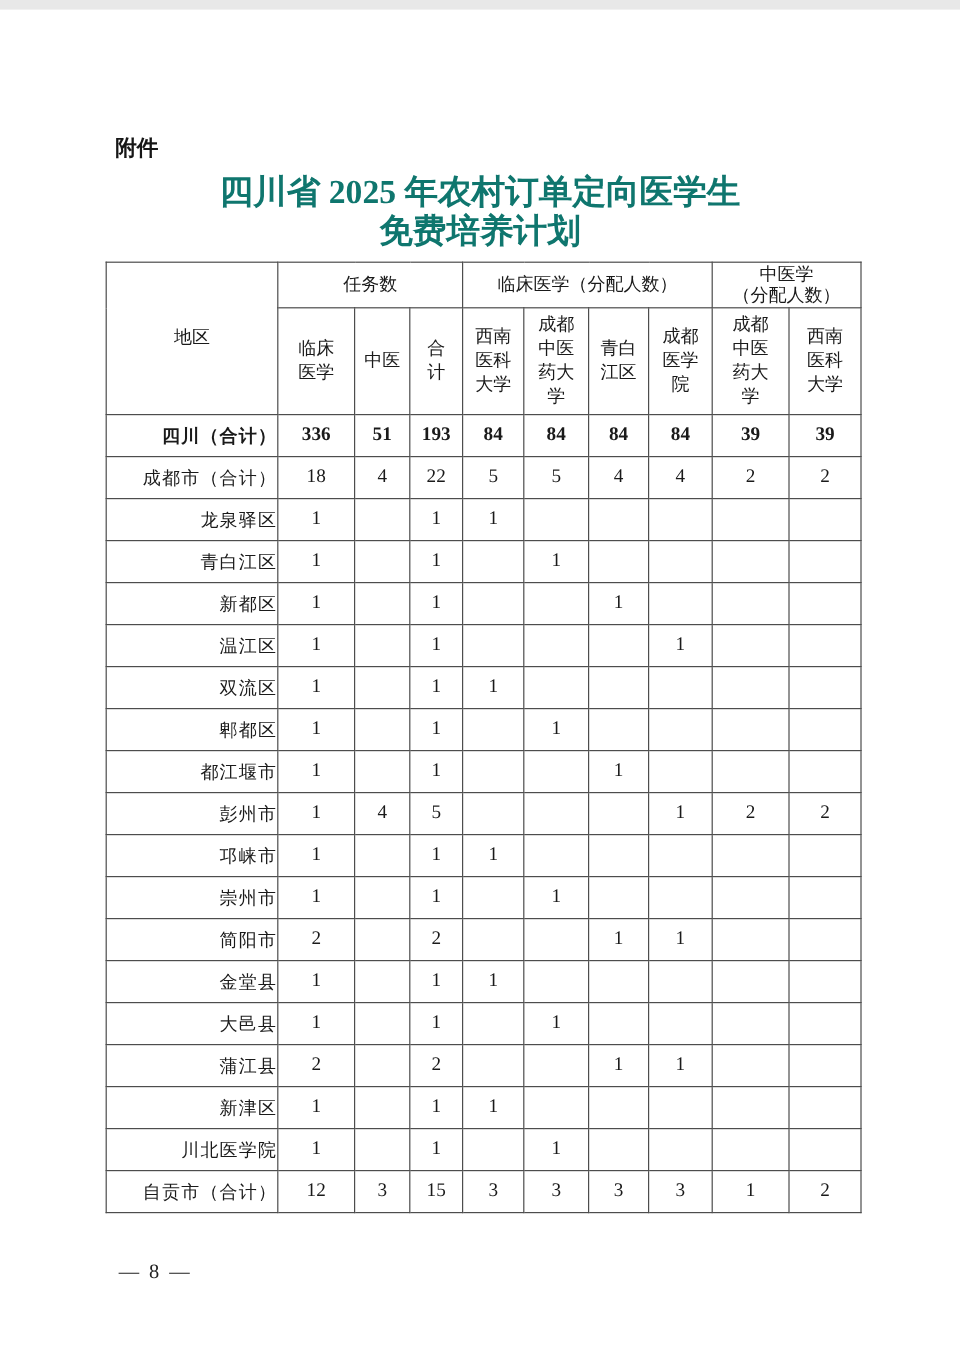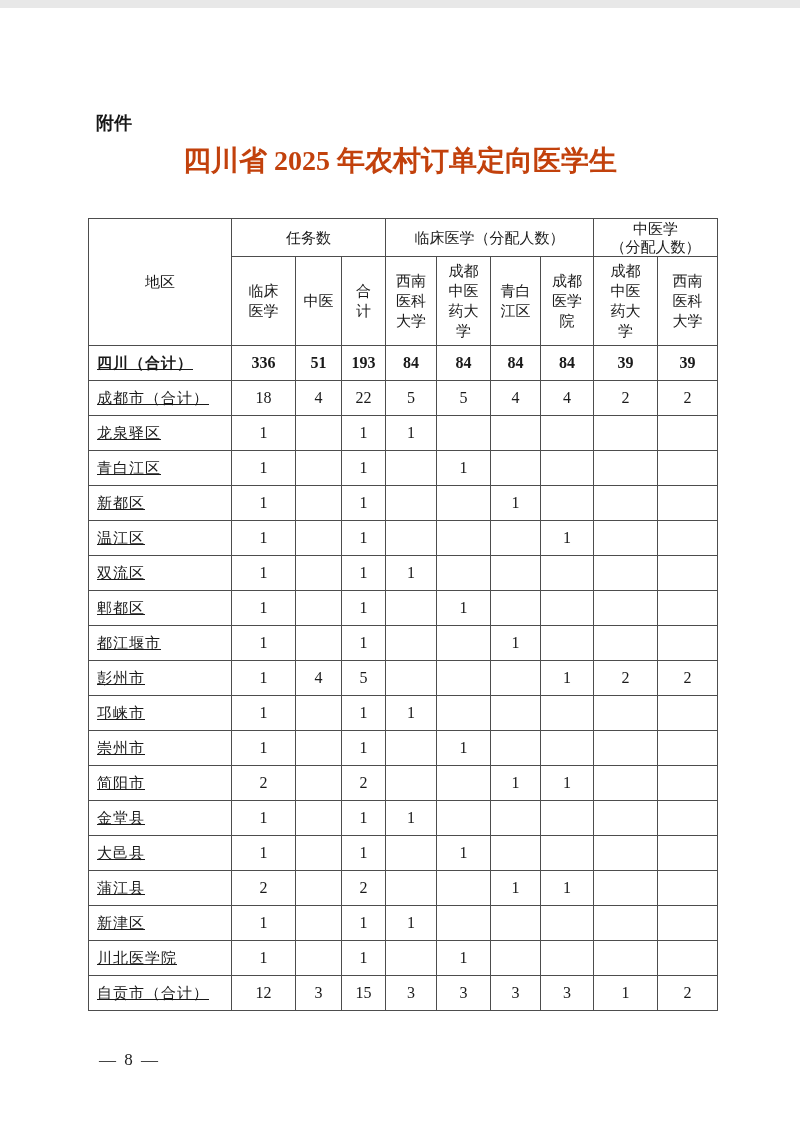--- a/index.html
+++ b/index.html
@@ -25,21 +25,21 @@
   }
   .doc-title {
     position: absolute;
     top: 136px;
     left: 0;
     width: 100%;
     text-align: center;
     font-weight: bold;
     font-size: 28px;
     line-height: 33px;
-    color: #c2410c;
+    color: #0f766e;
   }
   table.plan-table {
     position: absolute;
     left: 88px;
     top: 210px;
     width: 629px;
     border-collapse: collapse;
     table-layout: fixed;
   }
   .plan-table th, .plan-table td {
@@ -53,26 +53,25 @@
     font-size: 15px;
     white-space: pre-line;
     color: #1a1a1a;
   }
   .plan-table thead tr.group-row th { height: 38px; line-height: 18px; }
   .plan-table thead tr.sub-row th { height: 89px; line-height: 20px; }
   .hw2 { display: inline-block; width: 2.15em; word-break: break-all; }
   .hw1 { display: inline-block; width: 1.1em;  word-break: break-all; }
   .plan-table tbody tr { height: 35px; }
   .plan-table td.region-cell {
-    text-align: left;
+    text-align: right;
     padding-left: 8px;
     font-size: 15px;
     letter-spacing: 1px;
     color: #1a1a1a;
-    text-decoration: underline;
   }
   .plan-table td.num-cell {
     font-size: 16px;
     color: #1a1a1a;
   }
   .plan-table tr.bold-row td { font-weight: bold; }
   .page-number {
     position: absolute;
     left: 99px;
     top: 1042px;
@@ -83,20 +82,21 @@
 </style>
 </head>
 <body>
 
 <div class="page">
 
   <div class="attachment">附件</div>
 
   <div class="doc-title">
     <div>四川省 2025 年农村订单定向医学生</div>
+    <div>免费培养计划</div>
   </div>
 
   <table class="plan-table">
     <colgroup>
       <col style="width:143px">
       <col style="width:64px">
       <col style="width:46px">
       <col style="width:44px">
       <col style="width:51px">
       <col style="width:54px">

